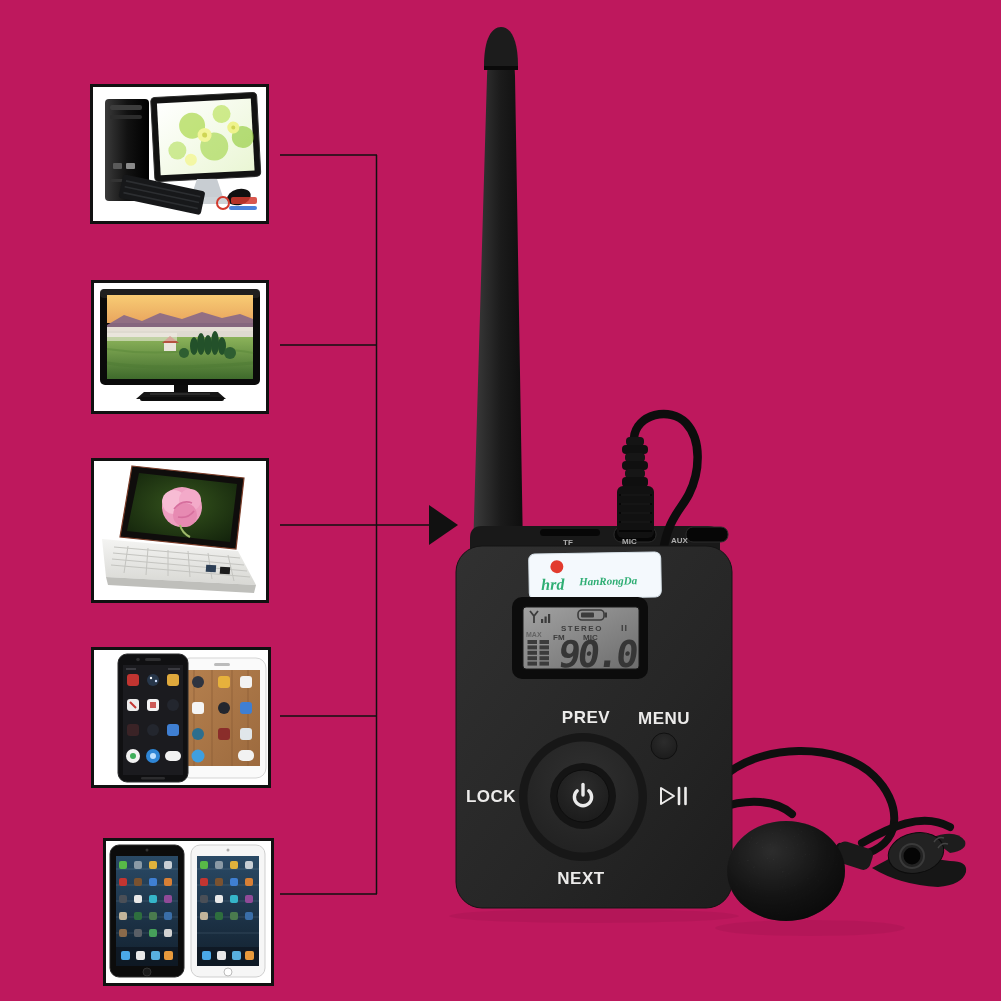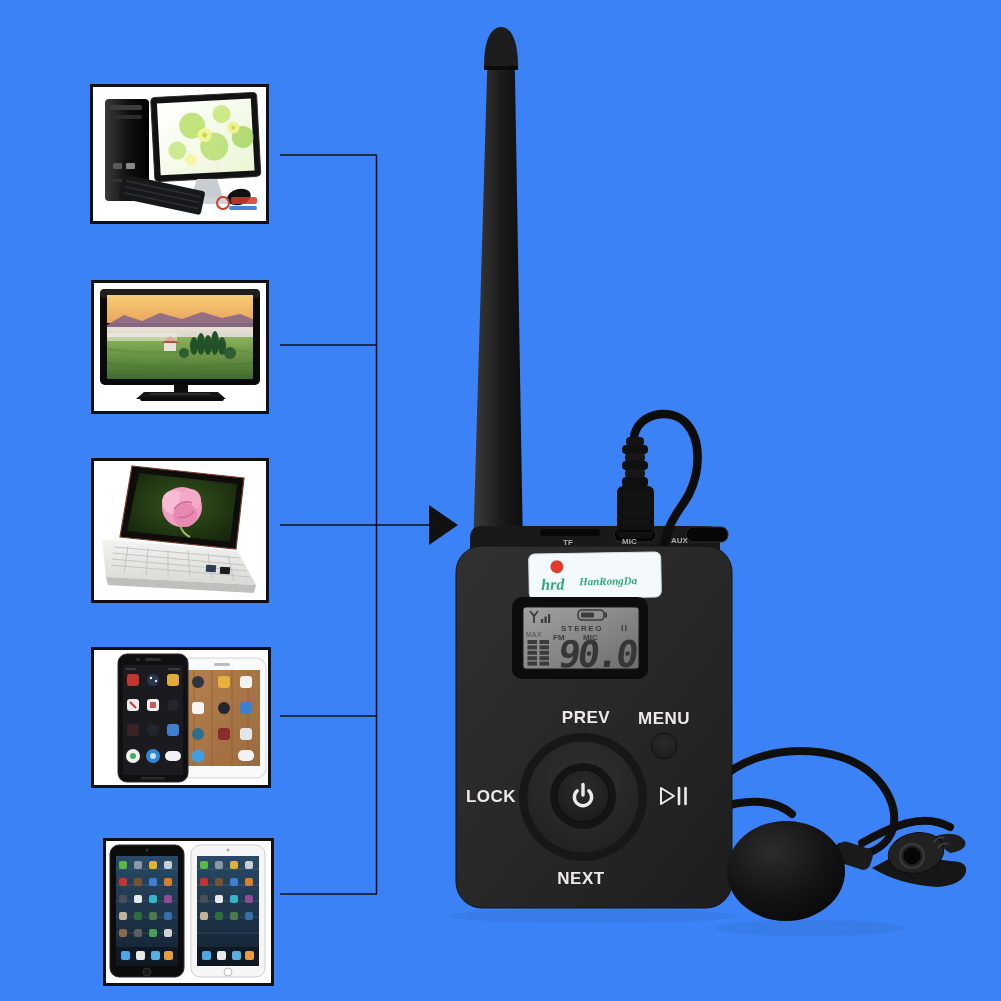--- a/index.html
+++ b/index.html
@@ -1,17 +1,17 @@
 <!DOCTYPE html>
 <html><head>
 <meta charset="utf-8">
 <style>
   html,body{margin:0;padding:0;background:#fff;}
   body{font-family:"Liberation Sans",sans-serif;}
-  .stage{position:relative;width:1001px;height:1001px;background:#3b82f6;overflow:hidden;}
+  .stage{position:relative;width:1001px;height:1001px;background:#be185d;overflow:hidden;}
   .imgbox{position:absolute;background:#fff;border:3px solid #111;box-sizing:border-box;}
   .imgbox svg{display:block;width:100%;height:100%;}
   .overlay{position:absolute;left:0;top:0;}
   .devlabel{font-family:"Liberation Sans",sans-serif;font-weight:700;fill:#ecebea;letter-spacing:.5px;}
   .portlabel{font-family:"Liberation Sans",sans-serif;font-weight:700;fill:#d6d6d6;opacity:.78;}
   .lcdtxt{font-family:"Liberation Sans",sans-serif;font-weight:700;fill:#3c3c3c;}
   .freq{font-family:"DejaVu Sans Mono",monospace;font-weight:700;fill:#363636;letter-spacing:-3px;}
   .brandscript{font-family:"Liberation Serif",serif;font-style:italic;font-weight:700;fill:#2fae74;}
 </style>
 </head>

